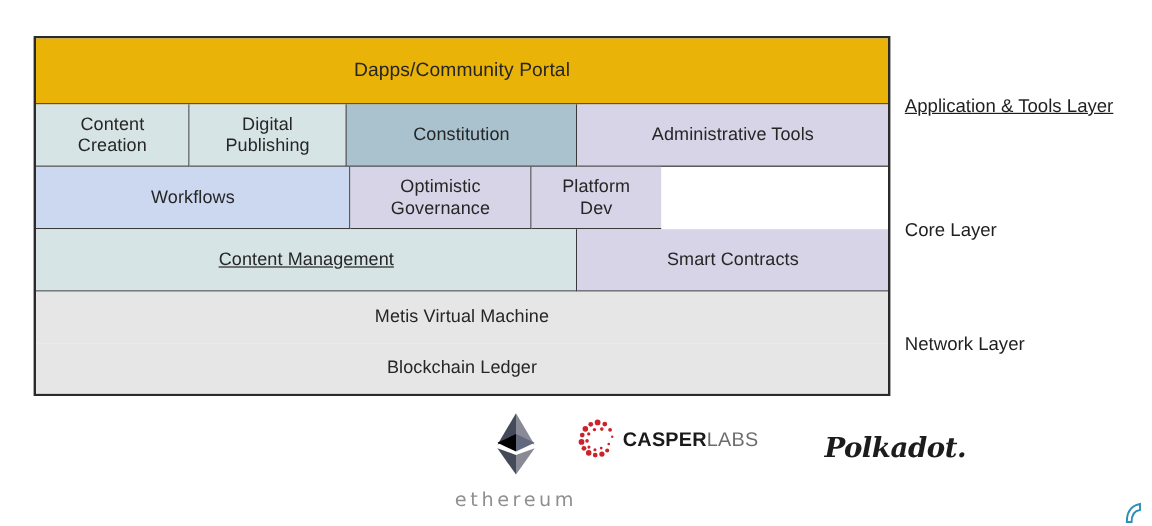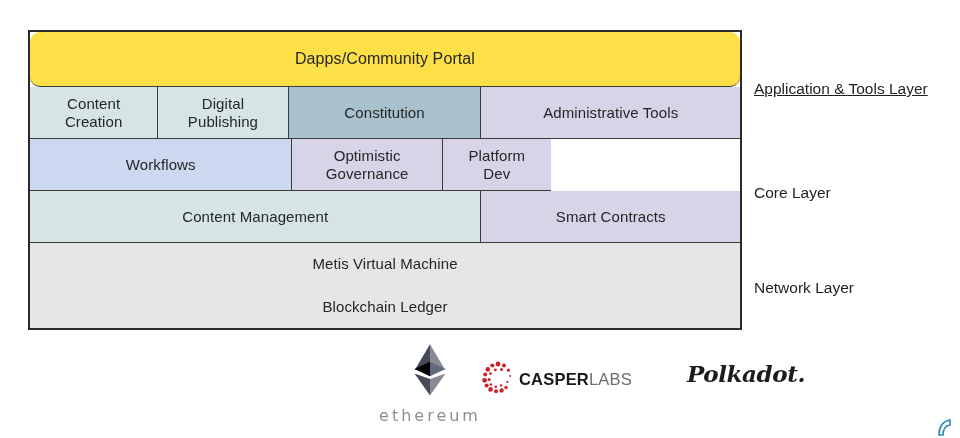--- a/index.html
+++ b/index.html
@@ -111,21 +111,21 @@
   #logo-ethereum { left: 0px; top: 2px; width: 120px; flex-direction: column; }
   #logo-ethereum .eth-word {
     font-size: 16px;
     color: #8f8f93;
     letter-spacing: 3px;
     margin-top: 6px;
     font-family: "DejaVu Sans", sans-serif;
   }
 
   
-  #logo-casperlabs { left: 110px; top: 18px; }
+  #logo-casperlabs { left: 110px; top: 6px; }
   #logo-casperlabs .casper-word {
     font-size: 16.5px;
     letter-spacing: 0.2px;
     margin-left: 5px;
     font-family: "Liberation Sans", sans-serif;
   }
   .casper-bold { font-weight: bold; color: #1a1a1a; }
   .casper-light { font-weight: normal; color: #6d6d6d; }
 
   
@@ -147,42 +147,42 @@
     width: 22px;
     height: 22px;
   }
 </style>
 </head>
 <body>
 
 <div id="arch-stack">
 
   <div class="arch-row row-banner">
-    <div class="cell" style="width:100%; background:#fde047;border-radius:10px;">Dapps/Community Portal</div>
+    <div class="cell" style="width:100%; background:#eab308;">Dapps/Community Portal</div>
   </div>
 
   <div class="arch-row row-apps">
     <div class="cell" style="width:18.07%; background:#d6e4e6;">Content
 Creation</div>
     <div class="cell" style="width:18.35%; background:#d6e4e6;">Digital
 Publishing</div>
     <div class="cell" style="width:27.17%; background:#a9c2ce;">Constitution</div>
     <div class="cell" style="width:36.41%; background:#d7d4e8;">Administrative Tools</div>
   </div>
 
   <div class="arch-row row-core1">
     <div class="cell" style="width:36.97%; background:#ccd8f0;">Workflows</div>
     <div class="cell" style="width:21.15%; background:#d7d4e8;">Optimistic
 Governance</div>
     <div class="cell" style="width:15.27%; background:#d7d4e8;">Platform
 Dev</div>
   </div>
 
   <div class="arch-row row-core2">
-    <div class="cell" style="width:63.59%; background:#d6e4e6;">Content Management</div>
+    <div class="cell" style="width:63.59%; background:#d6e4e6;text-decoration:underline;">Content Management</div>
     <div class="cell" style="width:36.41%; background:#d7d4e8;">Smart Contracts</div>
   </div>
 
   <div class="arch-row row-net">
     <div class="net-right">
       <div class="cell" style="background:#e6e6e6;">Metis Virtual Machine</div>
       <div class="cell" style="background:#e6e6e6;">Blockchain Ledger</div>
     </div>
   </div>
 </div>

